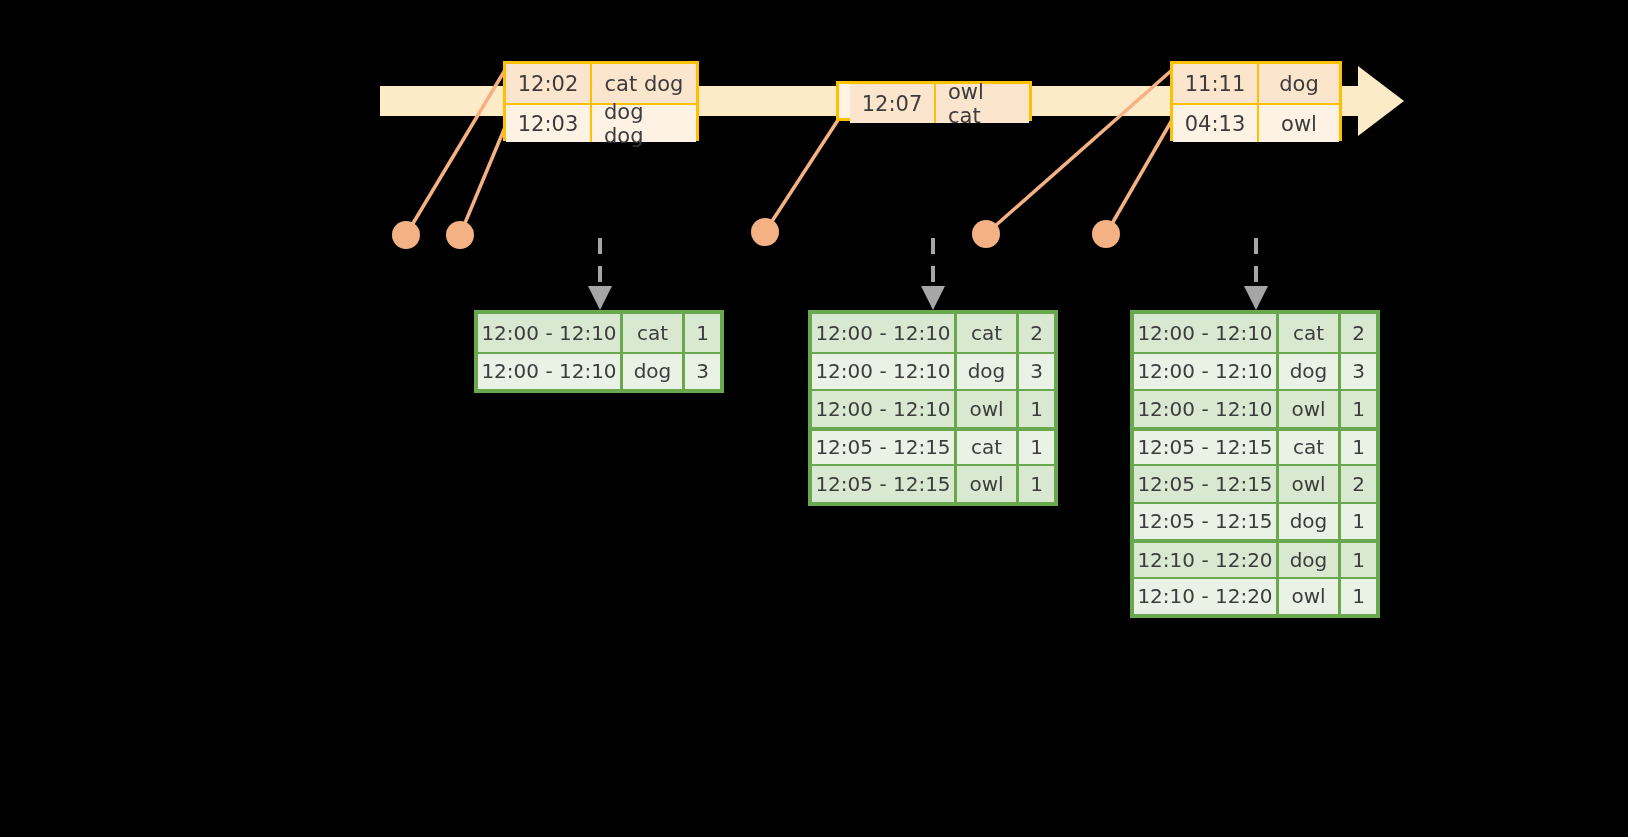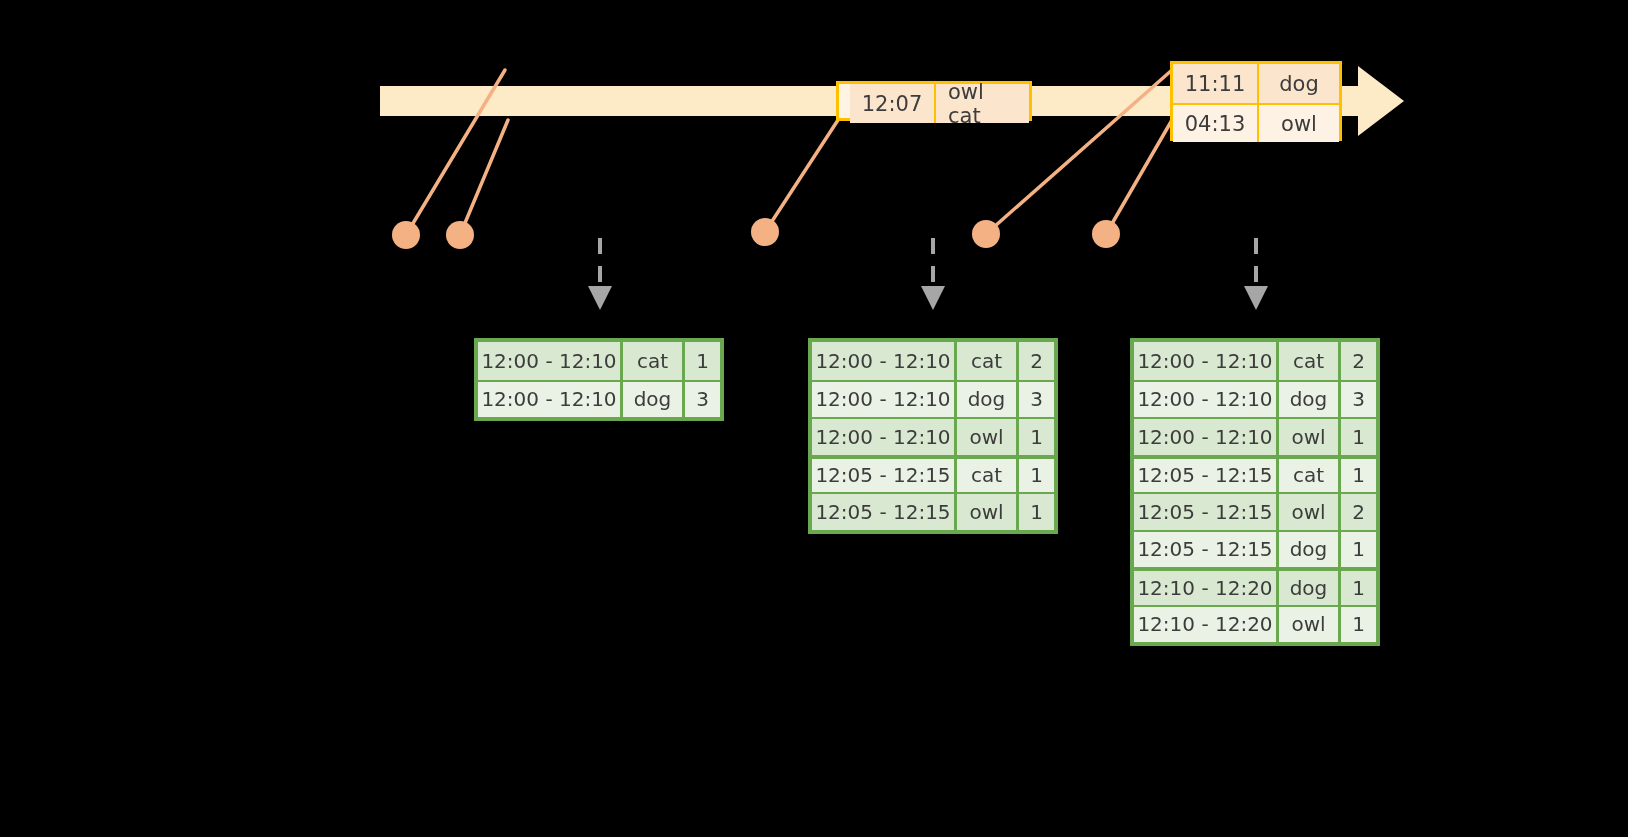--- a/index.html
+++ b/index.html
@@ -60,21 +60,20 @@
     box-sizing: border-box;
     padding: 0 12px;
   }
 
   
   .result-table {
     position: absolute;
     border: 4px solid #6AA84F;
     box-sizing: border-box;
     background: #6AA84F;
-    margin-top: 28px;
   }
   .res-row {
     display: flex;
     height: 37.5px;
     box-sizing: border-box;
   }
   .res-row.shade-a .cell { background: #D9E8D0; }
   .res-row.shade-b .cell { background: #EAF1E5; }
   .res-row + .res-row .cell { border-top: 2px solid #6AA84F; }
   .res-row.group-start .cell { border-top: 4px solid #6AA84F; }
@@ -127,20 +126,30 @@
         <line x1="933" y1="238" x2="933" y2="288" stroke-dasharray="16,12"></line>
         <polygon points="921,286 945,286 933,310" stroke="none"></polygon>
       </g>
       <g>
         <line x1="1256" y1="238" x2="1256" y2="288" stroke-dasharray="16,12"></line>
         <polygon points="1244,286 1268,286 1256,310" stroke="none"></polygon>
       </g>
     </g>
   </svg>
 
+  <div class="event-box" style="left:503px; top:61px; width:196px; height:80px;">
+    <div class="event-row alt">
+      <div class="ev-time">12:02</div>
+      <div class="ev-payload">cat dog</div>
+    </div>
+    <div class="event-row plain">
+      <div class="ev-time">12:03</div>
+      <div class="ev-payload">dog dog</div>
+    </div>
+  </div>
 
   <div class="event-box" style="left:836px; top:81px; width:196px; height:40px;padding-left:11px;">
     <div class="event-row alt">
       <div class="ev-time">12:07</div>
       <div class="ev-payload">owl cat</div>
     </div>
   </div>
 
   <div class="event-box" style="left:1170px; top:61px; width:172px; height:80px;">
     <div class="event-row alt">

